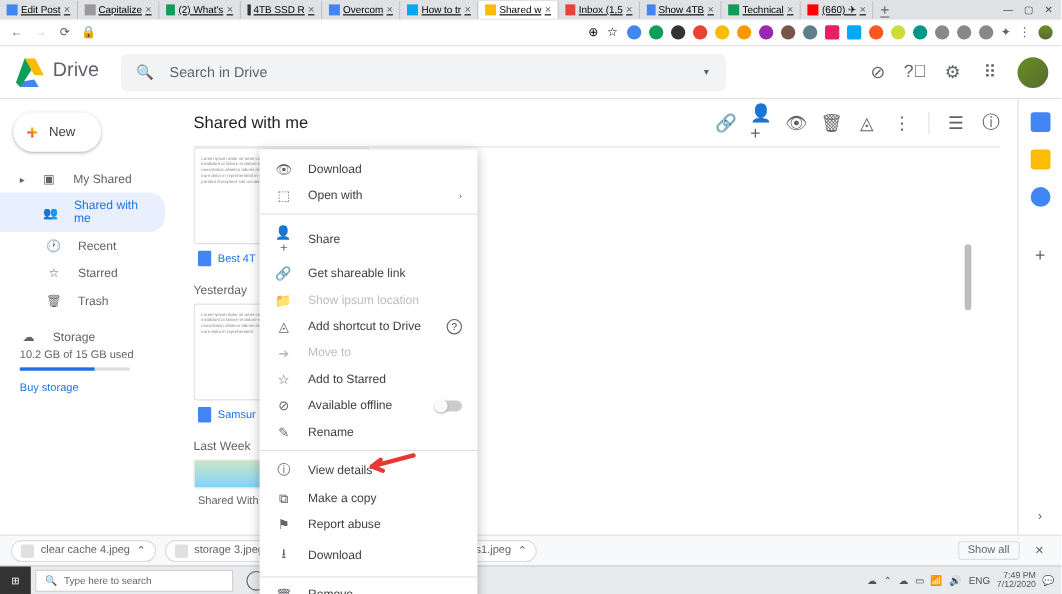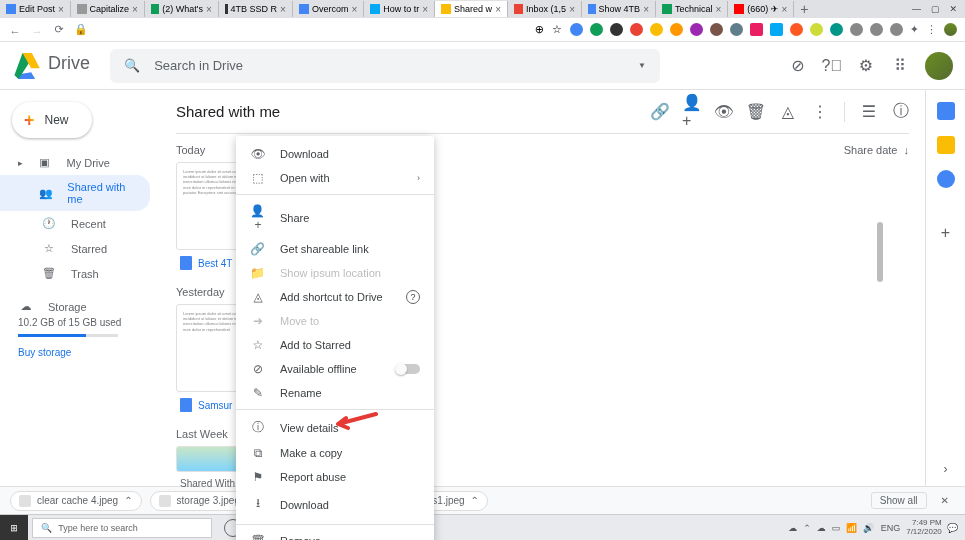--- a/index.html
+++ b/index.html
@@ -1,20 +1,20 @@
 <!DOCTYPE html>
 <html><head>
 <meta charset="utf-8">
 <style>
 * { margin:0; padding:0; box-sizing:border-box; font-family:Arial,sans-serif; }
 body { width:965px; height:540px; overflow:hidden; background:#fff; position:relative; }
 
 
 .tabs-bar { height:18px; background:#dfe1e5; display:flex; align-items:center; font-size:9px; }
-.tab { display:flex; align-items:center; height:16px; padding:0 6px; border-right:1px solid #bbb; background:#dfe1e5; gap:3px; max-width:74px; overflow:hidden; white-space:nowrap; }
+.tab { display:flex; align-items:center; height:16px; padding:0 6px; border-right:1px solid #bbb; background:#dfe1e5; gap:3px; max-width:74px; overflow:hidden; white-space:nowrap;text-decoration:underline; }
 .tab.active { background:#fff; }
 .tab-close { color:#666; font-size:10px; }
 .tab-favicon { width:10px; height:10px; display:inline-block; }
 .window-controls { margin-left:auto; display:flex; gap:10px; padding-right:8px; color:#444; }
 
 
 .addr-bar { height:24px; background:#fff; display:flex; align-items:center; padding:0 8px; gap:8px; border-bottom:1px solid #e0e0e0; font-size:11px; }
 .nav-btn { color:#5f6368; width:14px; text-align:center; }
 .url-input { flex:1; display:flex; align-items:center; gap:6px; color:#5f6368; }
 .url-text { color:#202124; }
@@ -221,21 +221,21 @@
 
 <div class="main">
   <div class="sidebar">
     <div class="new-btn">
       <span class="new-plus">+</span>
       <span>New</span>
     </div>
     <div class="side-item">
         <span style="font-size:9px;color:#5f6368">▸</span>
         <span class="side-icon">▣</span>
-        <span>My Drive</span>
+        <span>My Shared</span>
       </div>
     <div class="side-item active">
         <span style="width:9px"></span>
         <span class="side-icon">👥</span>
         <span>Shared with me</span>
       </div>
     <div class="side-item">
         <span style="width:9px"></span>
         <span class="side-icon">🕐</span>
         <span>Recent</span>
@@ -272,27 +272,20 @@
         <span class="action-icon">👁</span>
         <span class="action-icon">🗑</span>
         <span class="action-icon">◬</span>
         <span class="action-icon">⋮</span>
         <span class="sep"></span>
         <span class="action-icon">☰</span>
         <span class="action-icon">ⓘ</span>
       </div>
     </div>
 
-    <div class="section-label">
-      <span>Today</span>
-      <span class="share-date">
-          <span>Share date</span>
-          <span>↓</span>
-        </span>
-    </div>
     <div class="file-card">
       <div class="file-thumb">Lorem ipsum dolor sit amet consectetur adipiscing elit sed do eiusmod tempor incididunt ut labore et dolore magna aliqua Ut enim ad minim veniam quis nostrud exercitation ullamco laboris nisi ut aliquip ex ea commodo consequat Duis aute irure dolor in reprehenderit in voluptate velit esse cillum dolore eu fugiat nulla pariatur Excepteur sint occaecat cupidatat</div>
       <div class="file-name selected">
           <span class="doc-icon"></span>
           <span>Best 4T</span>
         </div>
     </div>
 
     <div class="section-label">
         <span>Yesterday</span>

